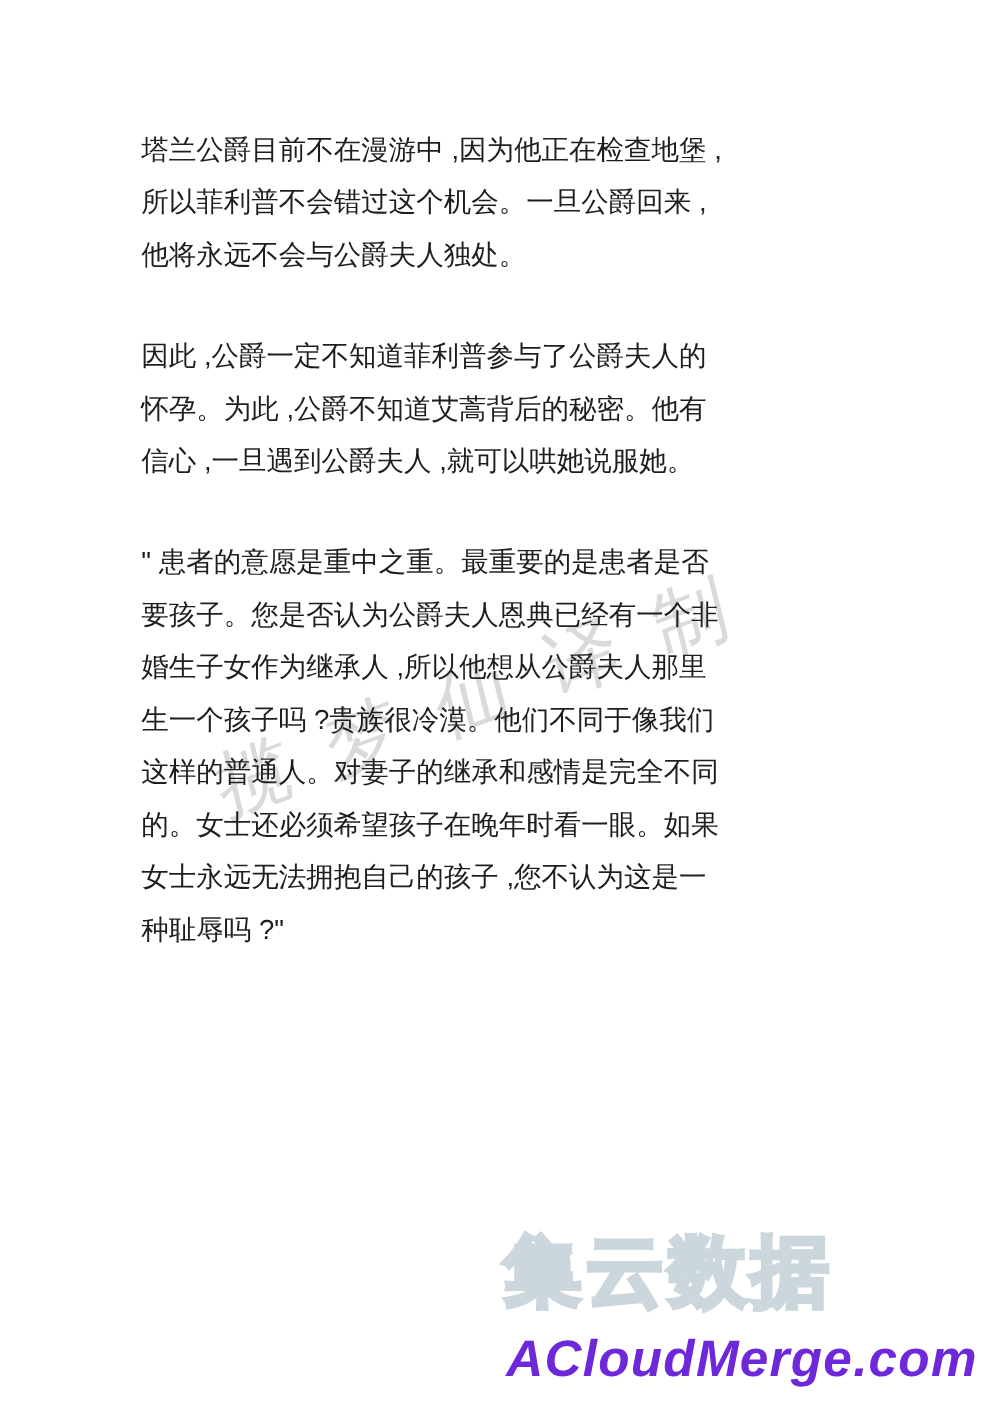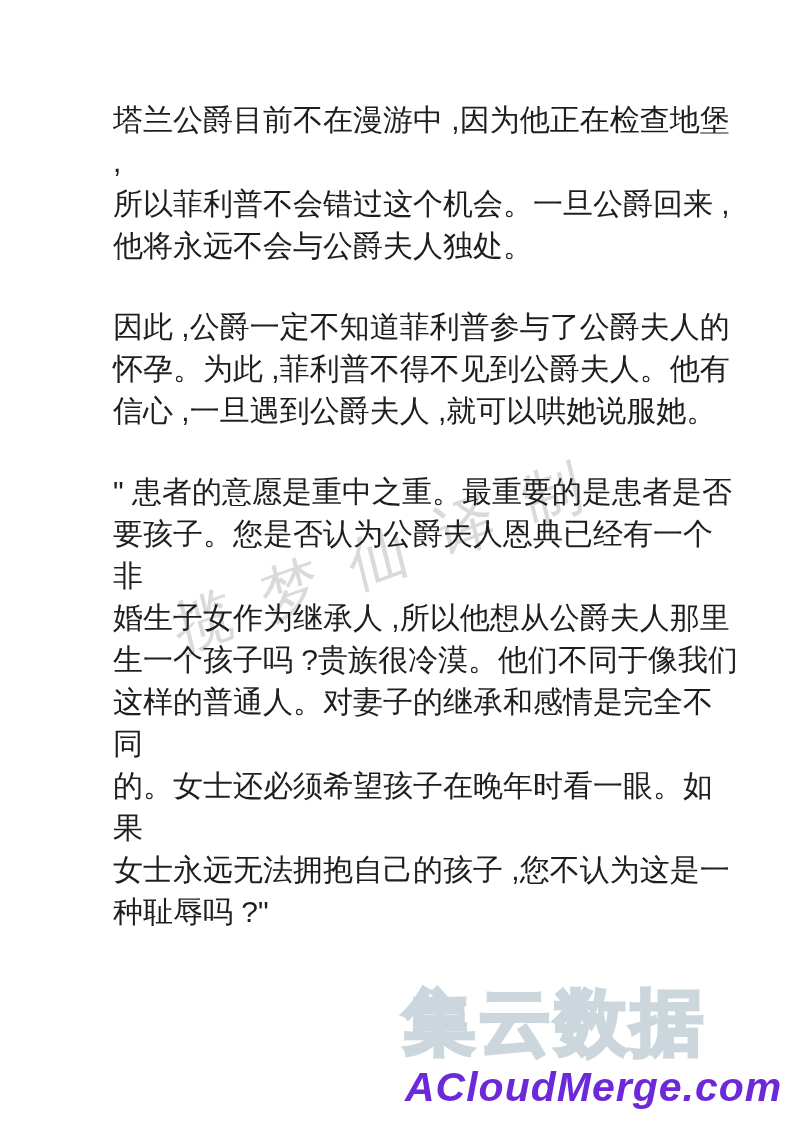--- a/index.html
+++ b/index.html
@@ -32,43 +32,44 @@
 
   
   .content {
     position: absolute;
     left: 113px;
     top: 99px;
     width: 628px;
     z-index: 1;
   }
   .para {
-    font-size: 30px;
+    font-size: 22px;
     line-height: 42px;
     color: #1e1e1e;
     white-space: pre-line;
     margin: 0 0 39px 0;
     letter-spacing: 0;
   }
 
   
   .brand {
     position: absolute;
     left: 403px;
     top: 973px;
     z-index: 2;
     pointer-events: none;
   }
   .brand-cn {
-    font-size: 72px;
+    font-size: 62px;
     line-height: 98px;
     font-weight: bold;
     letter-spacing: 4px;
     white-space: nowrap;
     color: #ccd6dd; 
+    font-family: Liberation Mono, monospace;
   }
   @supports (-webkit-text-stroke: 1px black) {
     .brand-cn {
       color: #ffffff;
       -webkit-text-stroke: 3.5px #ccd6dd;
     }
   }
   .brand-url {
     margin-top: -6px;
     margin-left: 2px;
@@ -86,21 +87,21 @@
 
 <div class="page">
 
   <div class="diag-watermark">揽梦仙译制</div>
 
   <main class="content">
     <p class="para">塔兰公爵目前不在漫游中 ,因为他正在检查地堡 ,
 所以菲利普不会错过这个机会。一旦公爵回来 ,
 他将永远不会与公爵夫人独处。</p>
     <p class="para">因此 ,公爵一定不知道菲利普参与了公爵夫人的
-怀孕。为此 ,菲利普不得不见到公爵夫人。他有
+怀孕。为此 ,公爵不知道艾蒿背后的秘密。他有
 信心 ,一旦遇到公爵夫人 ,就可以哄她说服她。</p>
     <p class="para">" 患者的意愿是重中之重。最重要的是患者是否
 要孩子。您是否认为公爵夫人恩典已经有一个非
 婚生子女作为继承人 ,所以他想从公爵夫人那里
 生一个孩子吗 ?贵族很冷漠。他们不同于像我们
 这样的普通人。对妻子的继承和感情是完全不同
 的。女士还必须希望孩子在晚年时看一眼。如果
 女士永远无法拥抱自己的孩子 ,您不认为这是一
 种耻辱吗 ?"</p>
   </main>

